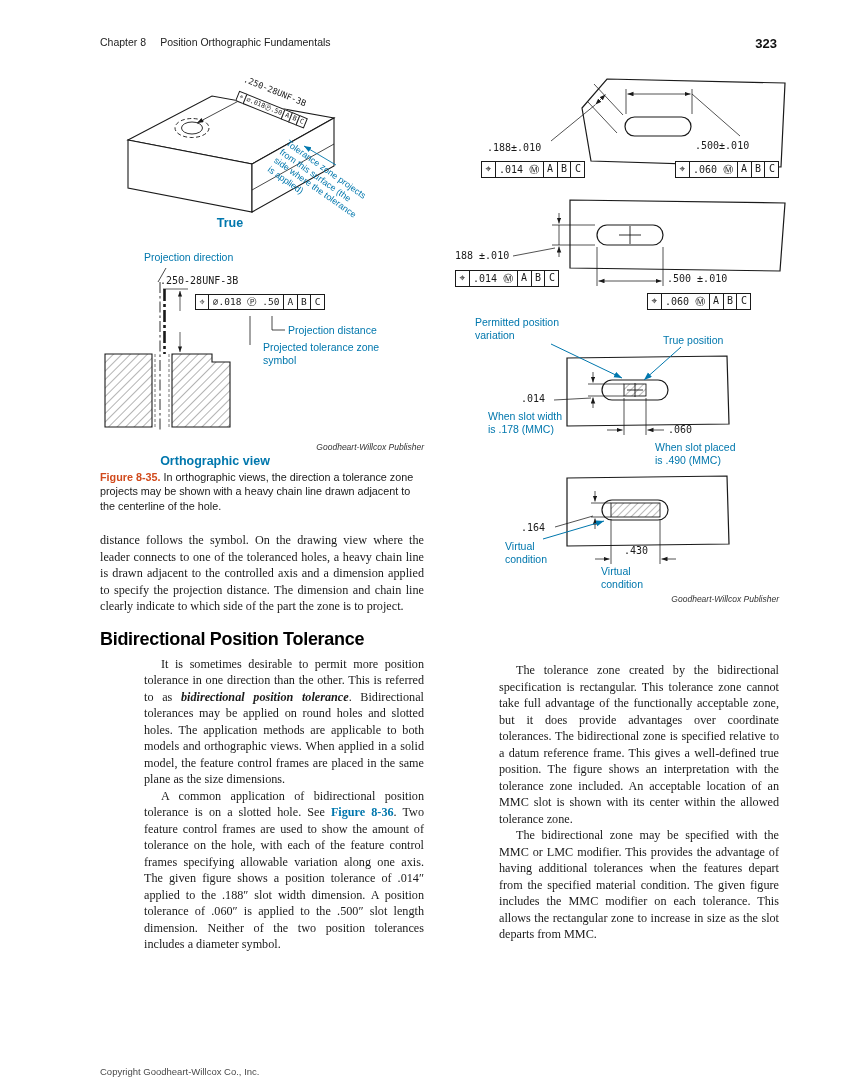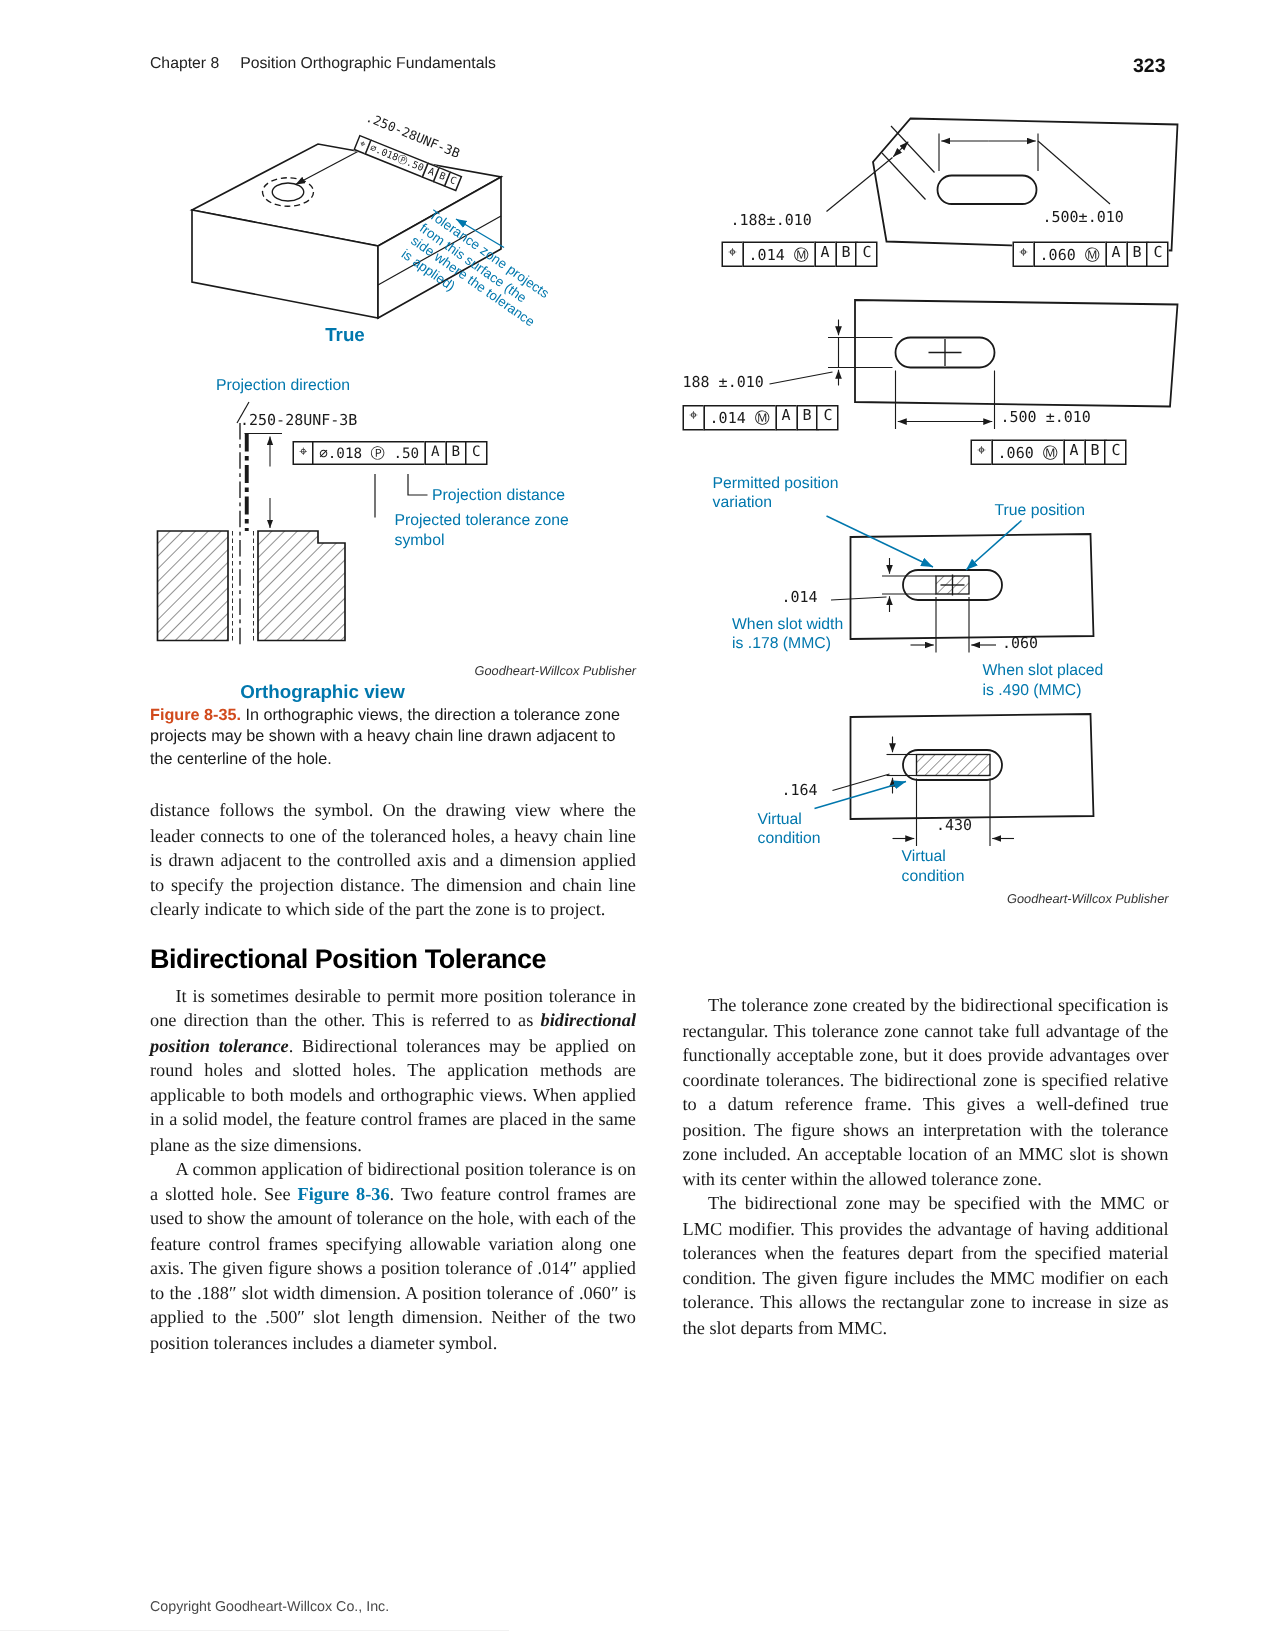--- a/index.html
+++ b/index.html
@@ -12,21 +12,21 @@
   .rh-page{font-weight:bold;font-size:13px;color:#111;}
   .page-footer{position:absolute;left:100px;top:1066px;font-family:"Liberation Sans",sans-serif;
         font-size:9.5px;color:#4a4a4a;}
   
   .col{position:absolute;top:70px;width:324px;}
   .col-left{left:100px;}
   .col-right{left:455px;}
   
   .body-text{margin:0;font-size:12.2px;line-height:16.5px;text-align:justify;}
   .body-text.first{margin-top:14px;}
-  .indent{text-indent:17px;}
+  .indent{text-indent:17px;margin-left:44px;}
   .term{font-weight:bold;font-style:italic;}
   .figref{color:var(--label-blue,#0077ad);font-weight:bold;}
   .section-heading{margin:14px 0 6px 0;font-family:"Liberation Sans",sans-serif;font-weight:700;
         font-size:18px;letter-spacing:-0.3px;color:#000;}
   
   figure.fig{margin:0;padding:0;position:relative;}
   .fig35{height:448px;}
   .fig36{height:582px;}
   .fig-art{position:absolute;left:0;top:0;}
   .fig .lbl,.fig .dim,.fig .fcf,.fig .credit,.fig .sub-label,.fig figcaption,

